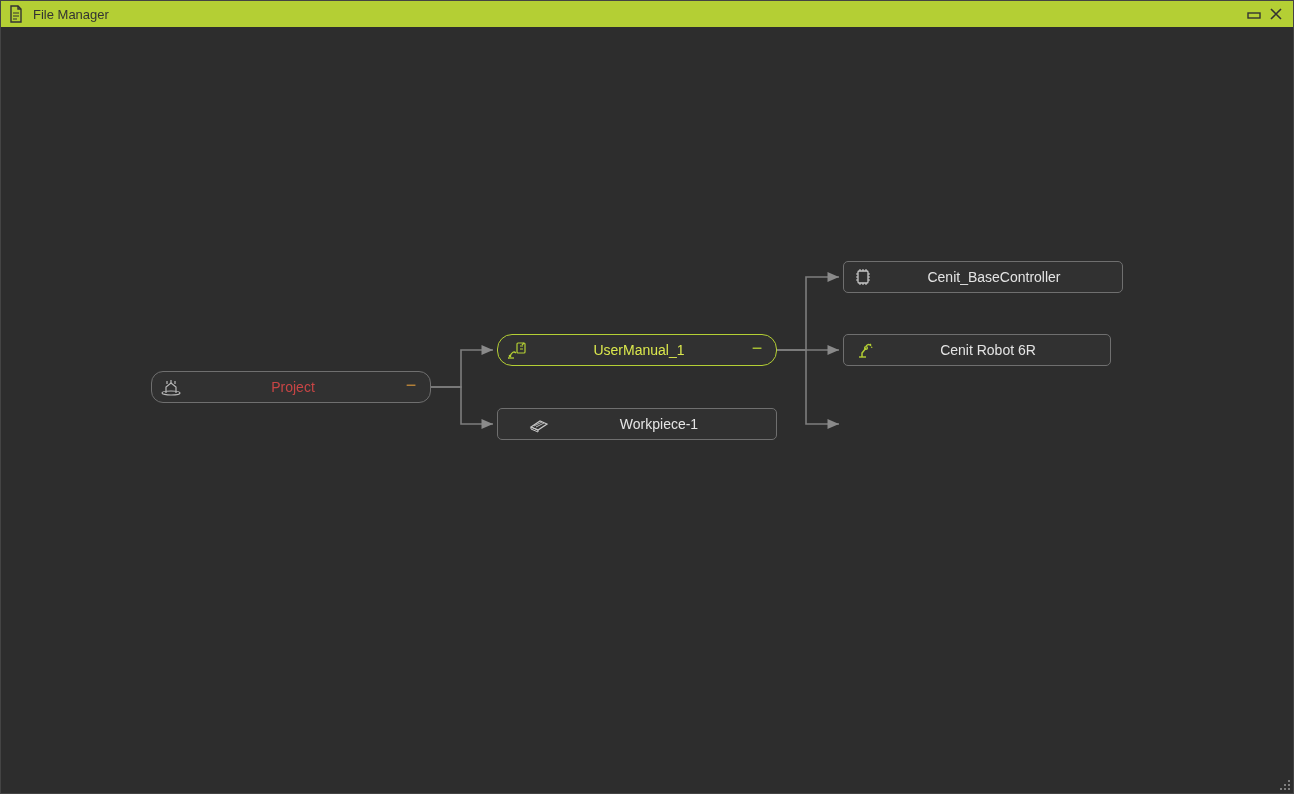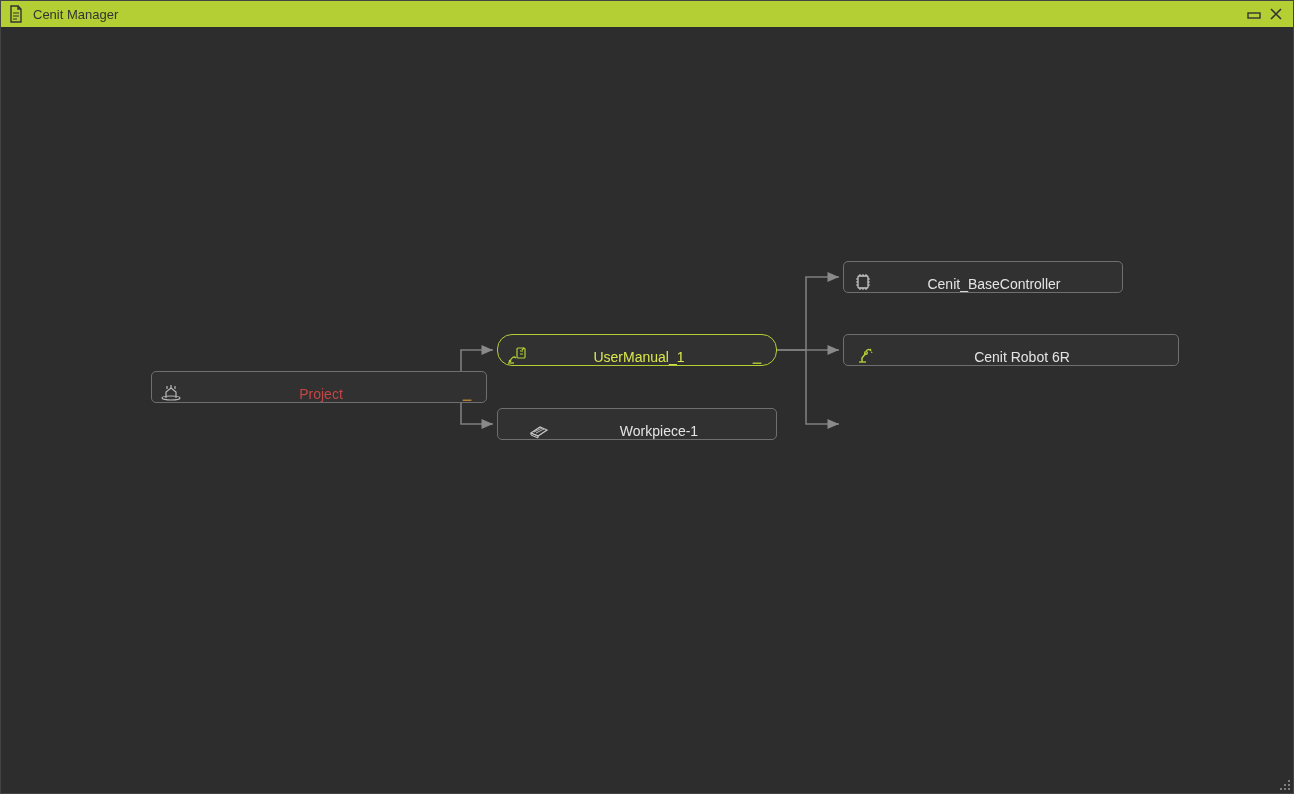--- a/index.html
+++ b/index.html
@@ -46,21 +46,21 @@
     height: calc(100% - 26px);
     background: #2d2d2d;
   }
   .node {
     position: absolute;
     height: 32px;
     border: 1px solid #6f6f6f;
     border-radius: 5px;
     background: #313131;
     display: flex;
-    align-items: flex-end;
+    align-items: center;
     padding: 0 10px 0 6px;
     gap: 0;
   }
   .node .icon-slot {
     width: 26px;
     display: flex; align-items: center; justify-content: center;
   }
   .node .label {
     flex: 1 1 auto;
     text-align: center;
@@ -93,21 +93,21 @@
 <div class="window">
 
   <div class="titlebar">
     <span class="app-icon">
       <svg width="16" height="18" viewBox="0 0 16 18">
         <path d="M3 1 h7 l3 3 v13 h-10 z" fill="none" stroke="#333" stroke-width="1.4"></path>
         <path d="M10 1 v3 h3" fill="none" stroke="#333" stroke-width="1.4"></path>
         <path d="M5 8 h6 M5 11 h6 M5 14 h4" stroke="#333" stroke-width="1.2"></path>
       </svg>
     </span>
-    <span class="title">Cenit Manager</span>
+    <span class="title">File Manager</span>
     <span class="spacer"></span>
     <span class="win-btn">
       <svg width="14" height="12" viewBox="0 0 14 12">
         <rect x="1" y="5" width="12" height="5" fill="none" stroke="#333" stroke-width="1.4"></rect>
       </svg>
     </span>
     <span class="win-btn">
       <svg width="14" height="14" viewBox="0 0 14 14">
         <path d="M2 2 L12 12 M12 2 L2 12" stroke="#333" stroke-width="1.6"></path>
       </svg>
@@ -124,21 +124,21 @@
       </defs>
 
       <path class="conn-line" d="M 430 360 H 460 V 323 H 492" marker-end="url(#arrow)"></path>
       <path class="conn-line" d="M 430 360 H 460 V 397 H 492" marker-end="url(#arrow)"></path>
 
       <path class="conn-line" d="M 776 323 H 805 V 250 H 838" marker-end="url(#arrow)"></path>
       <path class="conn-line" d="M 776 323 H 805 V 323 H 838" marker-end="url(#arrow)"></path>
       <path class="conn-line" d="M 776 323 H 805 V 397 H 838" marker-end="url(#arrow)"></path>
     </svg>
 
-    <div class="node root" style="left:150px; top:344px; width:336px;">
+    <div class="node root" style="left:150px; top:344px; width:280px;border-radius:12px;">
       <span class="icon-slot">
         <svg width="22" height="20" viewBox="0 0 22 20">
           <ellipse cx="11" cy="16" rx="9" ry="2" fill="none" stroke="#b9b9b9" stroke-width="1.2"></ellipse>
           <path d="M6 16 v-6 l5 -4 l5 4 v6" fill="none" stroke="#b9b9b9" stroke-width="1.2"></path>
           <path d="M7 4 v3 M11 3 v4 M15 4 v3" stroke="#b9b9b9" stroke-width="1.2"></path>
         </svg>
       </span>
       <span class="label">Project</span>
       <span class="toggle dash">−</span>
     </div>
@@ -172,21 +172,21 @@
     <div class="node normal" style="left:842px; top:234px; width:280px;">
       <span class="icon-slot">
         <svg width="20" height="20" viewBox="0 0 20 20">
           <rect x="5" y="4" width="10" height="12" rx="1" fill="none" stroke="#c7c7c7" stroke-width="1.3"></rect>
           <path d="M7 4 v-2 M10 4 v-2 M13 4 v-2 M7 16 v2 M10 16 v2 M13 16 v2 M5 7 h-2 M5 10 h-2 M5 13 h-2 M15 7 h2 M15 10 h2 M15 13 h2" stroke="#c7c7c7" stroke-width="1.1"></path>
         </svg>
       </span>
       <span class="label">Cenit_BaseController</span>
     </div>
 
-    <div class="node normal" style="left:842px; top:307px; width:336px;">
+    <div class="node normal" style="left:842px; top:307px; width:268px;">
       <span class="icon-slot">
         <svg width="20" height="20" viewBox="0 0 20 20">
           <path d="M6 17 h7" stroke="#b4cf34" stroke-width="1.4"></path>
           <path d="M9 17 v-4 l4 -5" fill="none" stroke="#b4cf34" stroke-width="1.5"></path>
           <circle cx="13" cy="8" r="1.4" fill="none" stroke="#b4cf34" stroke-width="1.3"></circle>
           <path d="M13 6 q3 -3 5 0" fill="none" stroke="#b4cf34" stroke-width="1.3"></path>
           <path d="M17 5 l1 -1 M18 7 l1.3 0.5" stroke="#b4cf34" stroke-width="1.2"></path>
         </svg>
       </span>
       <span class="label">Cenit Robot 6R</span>

